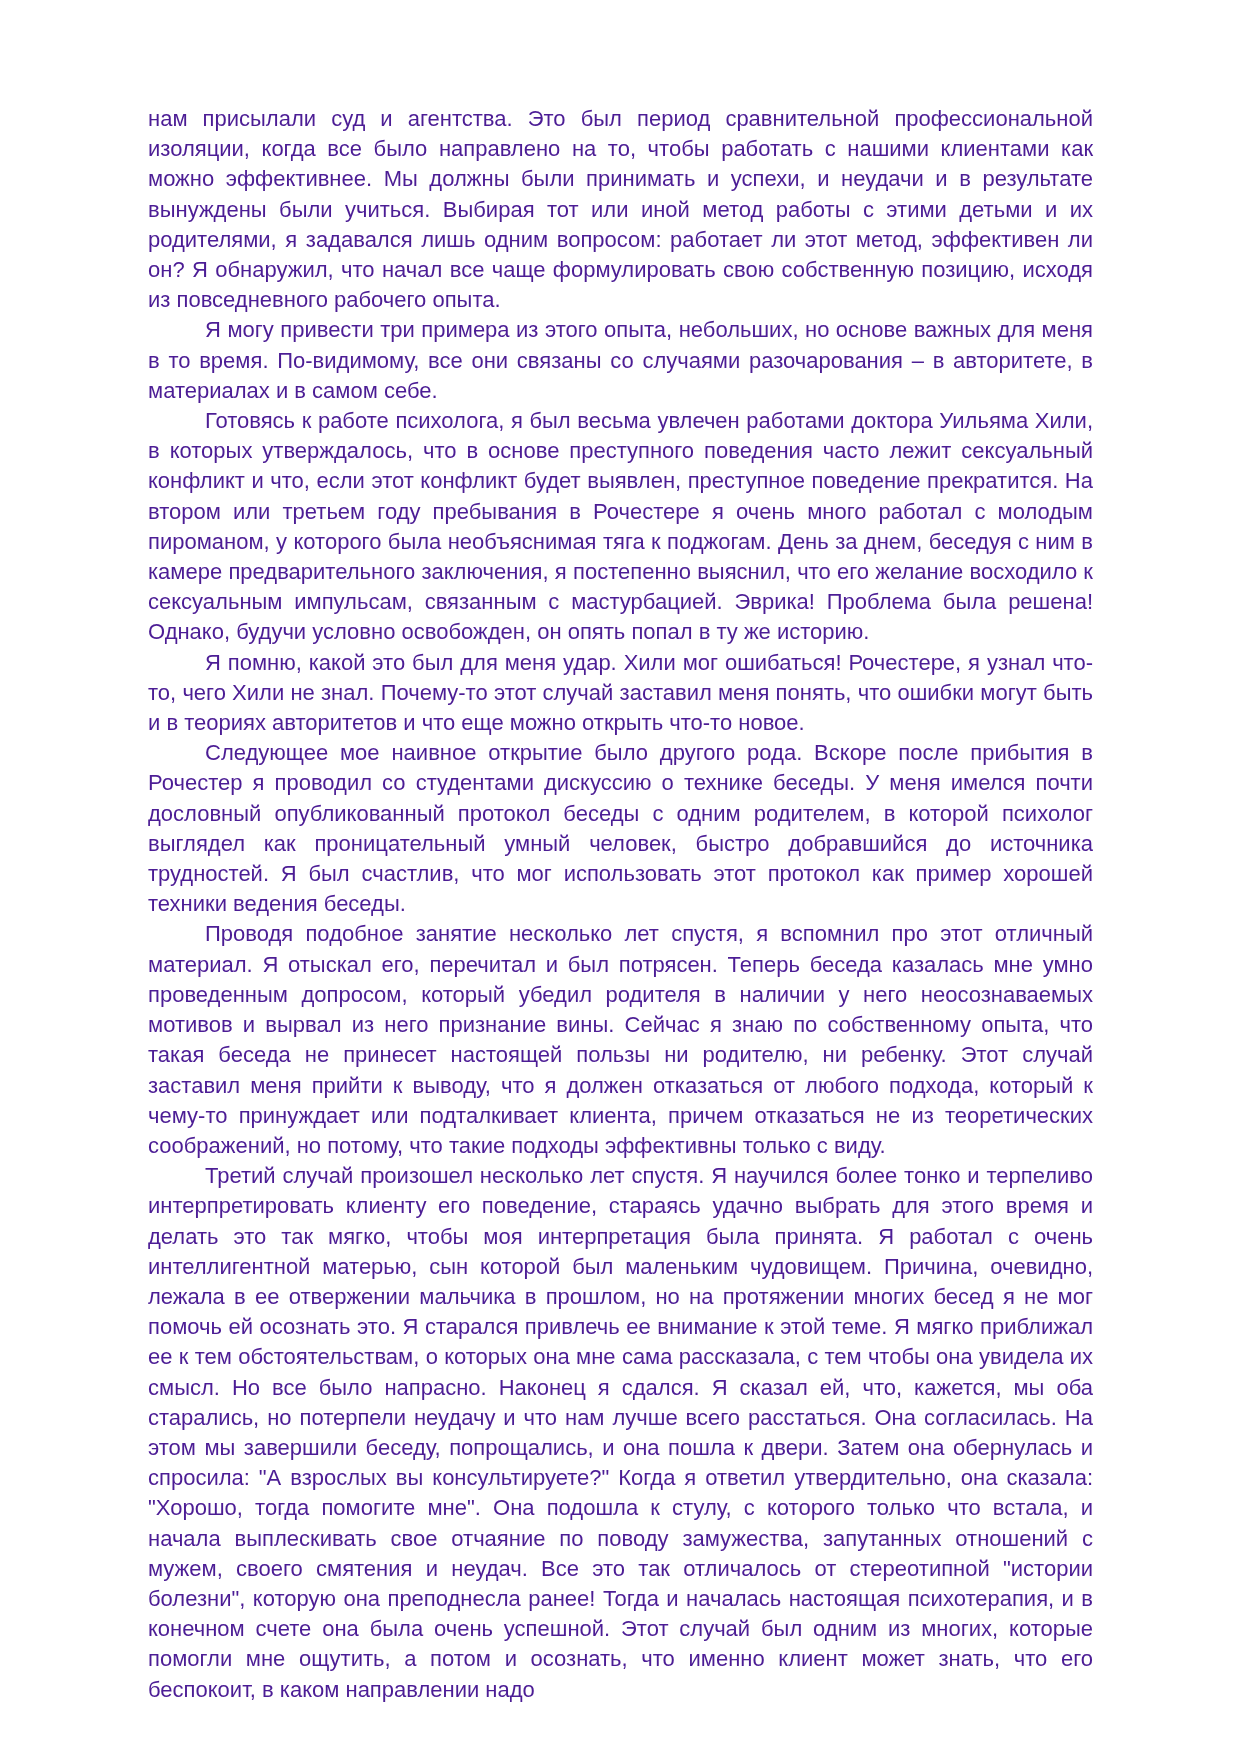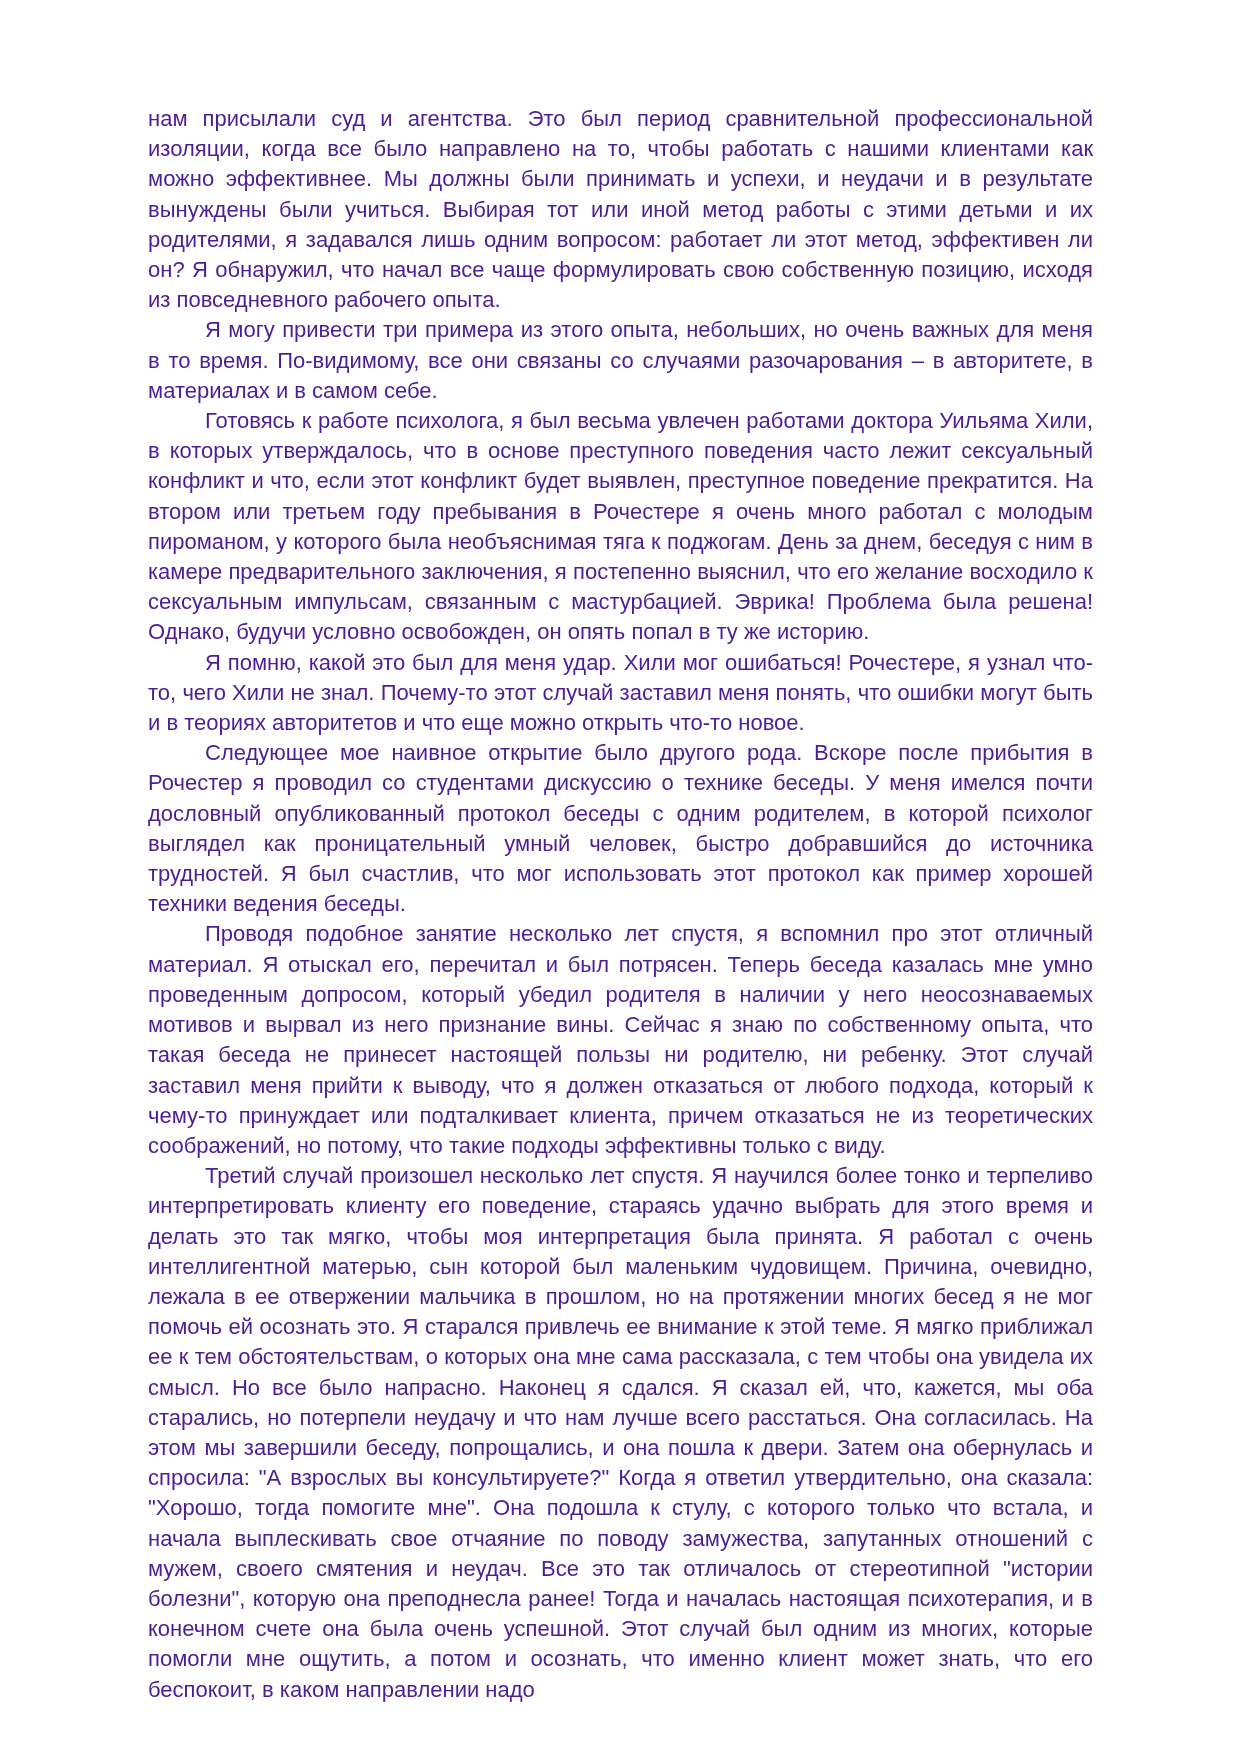--- a/index.html
+++ b/index.html
@@ -16,19 +16,19 @@
     text-align: justify;
   }
   .page p { margin: 0; }
   .page p.indent { text-indent: 57px; }
 </style>
 </head>
 <body>
 
 <div class="page">
   <p>нам присылали суд и агентства. Это был период сравнительной профессиональной изоляции, когда все было направлено на то, чтобы работать с нашими клиентами как можно эффективнее. Мы должны были принимать и успехи, и неудачи и в результате вынуждены были учиться. Выбирая тот или иной метод работы с этими детьми и их родителями, я задавался лишь одним вопросом: работает ли этот метод, эффективен ли он? Я обнаружил, что начал все чаще формулировать свою собственную позицию, исходя из повседневного рабочего опыта.</p>
-  <p class="indent">Я могу привести три примера из этого опыта, небольших, но очень важных для меня в то время. По-видимому, все они связаны со случаями разочарования – в авторитете, в материалах и в самом себе.</p>
+  <p class="indent">Я могу привести три примера из этого опыта, небольших, но основе важных для меня в то время. По-видимому, все они связаны со случаями разочарования – в авторитете, в материалах и в самом себе.</p>
   <p class="indent">Готовясь к работе психолога, я был весьма увлечен работами доктора Уильяма Хили, в которых утверждалось, что в основе преступного поведения часто лежит сексуальный конфликт и что, если этот конфликт будет выявлен, преступное поведение прекратится. На втором или третьем году пребывания в Рочестере я очень много работал с молодым пироманом, у которого была необъяснимая тяга к поджогам. День за днем, беседуя с ним в камере предварительного заключения, я постепенно выяснил, что его желание восходило к сексуальным импульсам, связанным с мастурбацией. Эврика! Проблема была решена! Однако, будучи условно освобожден, он опять попал в ту же историю.</p>
   <p class="indent">Я помню, какой это был для меня удар. Хили мог ошибаться! Рочестере, я узнал что-то, чего Хили не знал. Почему-то этот случай заставил меня понять, что ошибки могут быть и в теориях авторитетов и что еще можно открыть что-то новое.</p>
   <p class="indent">Следующее мое наивное открытие было другого рода. Вскоре после прибытия в Рочестер я проводил со студентами дискуссию о технике беседы. У меня имелся почти дословный опубликованный протокол беседы с одним родителем, в которой психолог выглядел как проницательный умный человек, быстро добравшийся до источника трудностей. Я был счастлив, что мог использовать этот протокол как пример хорошей техники ведения беседы.</p>
   <p class="indent">Проводя подобное занятие несколько лет спустя, я вспомнил про этот отличный материал. Я отыскал его, перечитал и был потрясен. Теперь беседа казалась мне умно проведенным допросом, который убедил родителя в наличии у него неосознаваемых мотивов и вырвал из него признание вины. Сейчас я знаю по собственному опыта, что такая беседа не принесет настоящей пользы ни родителю, ни ребенку. Этот случай заставил меня прийти к выводу, что я должен отказаться от любого подхода, который к чему-то принуждает или подталкивает клиента, причем отказаться не из теоретических соображений, но потому, что такие подходы эффективны только с виду.</p>
   <p class="indent">Третий случай произошел несколько лет спустя. Я научился более тонко и терпеливо интерпретировать клиенту его поведение, стараясь удачно выбрать для этого время и делать это так мягко, чтобы моя интерпретация была принята. Я работал с очень интеллигентной матерью, сын которой был маленьким чудовищем. Причина, очевидно, лежала в ее отвержении мальчика в прошлом, но на протяжении многих бесед я не мог помочь ей осознать это. Я старался привлечь ее внимание к этой теме. Я мягко приближал ее к тем обстоятельствам, о которых она мне сама рассказала, с тем чтобы она увидела их смысл. Но все было напрасно. Наконец я сдался. Я сказал ей, что, кажется, мы оба старались, но потерпели неудачу и что нам лучше всего расстаться. Она согласилась. На этом мы завершили беседу, попрощались, и она пошла к двери. Затем она обернулась и спросила: "А взрослых вы консультируете?" Когда я ответил утвердительно, она сказала: "Хорошо, тогда помогите мне". Она подошла к стулу, с которого только что встала, и начала выплескивать свое отчаяние по поводу замужества, запутанных отношений с мужем, своего смятения и неудач. Все это так отличалось от стереотипной "истории болезни", которую она преподнесла ранее! Тогда и началась настоящая психотерапия, и в конечном счете она была очень успешной. Этот случай был одним из многих, которые помогли мне ощутить, а потом и осознать, что именно клиент может знать, что его беспокоит, в каком направлении надо</p>
 </div>
 
 </body></html>

